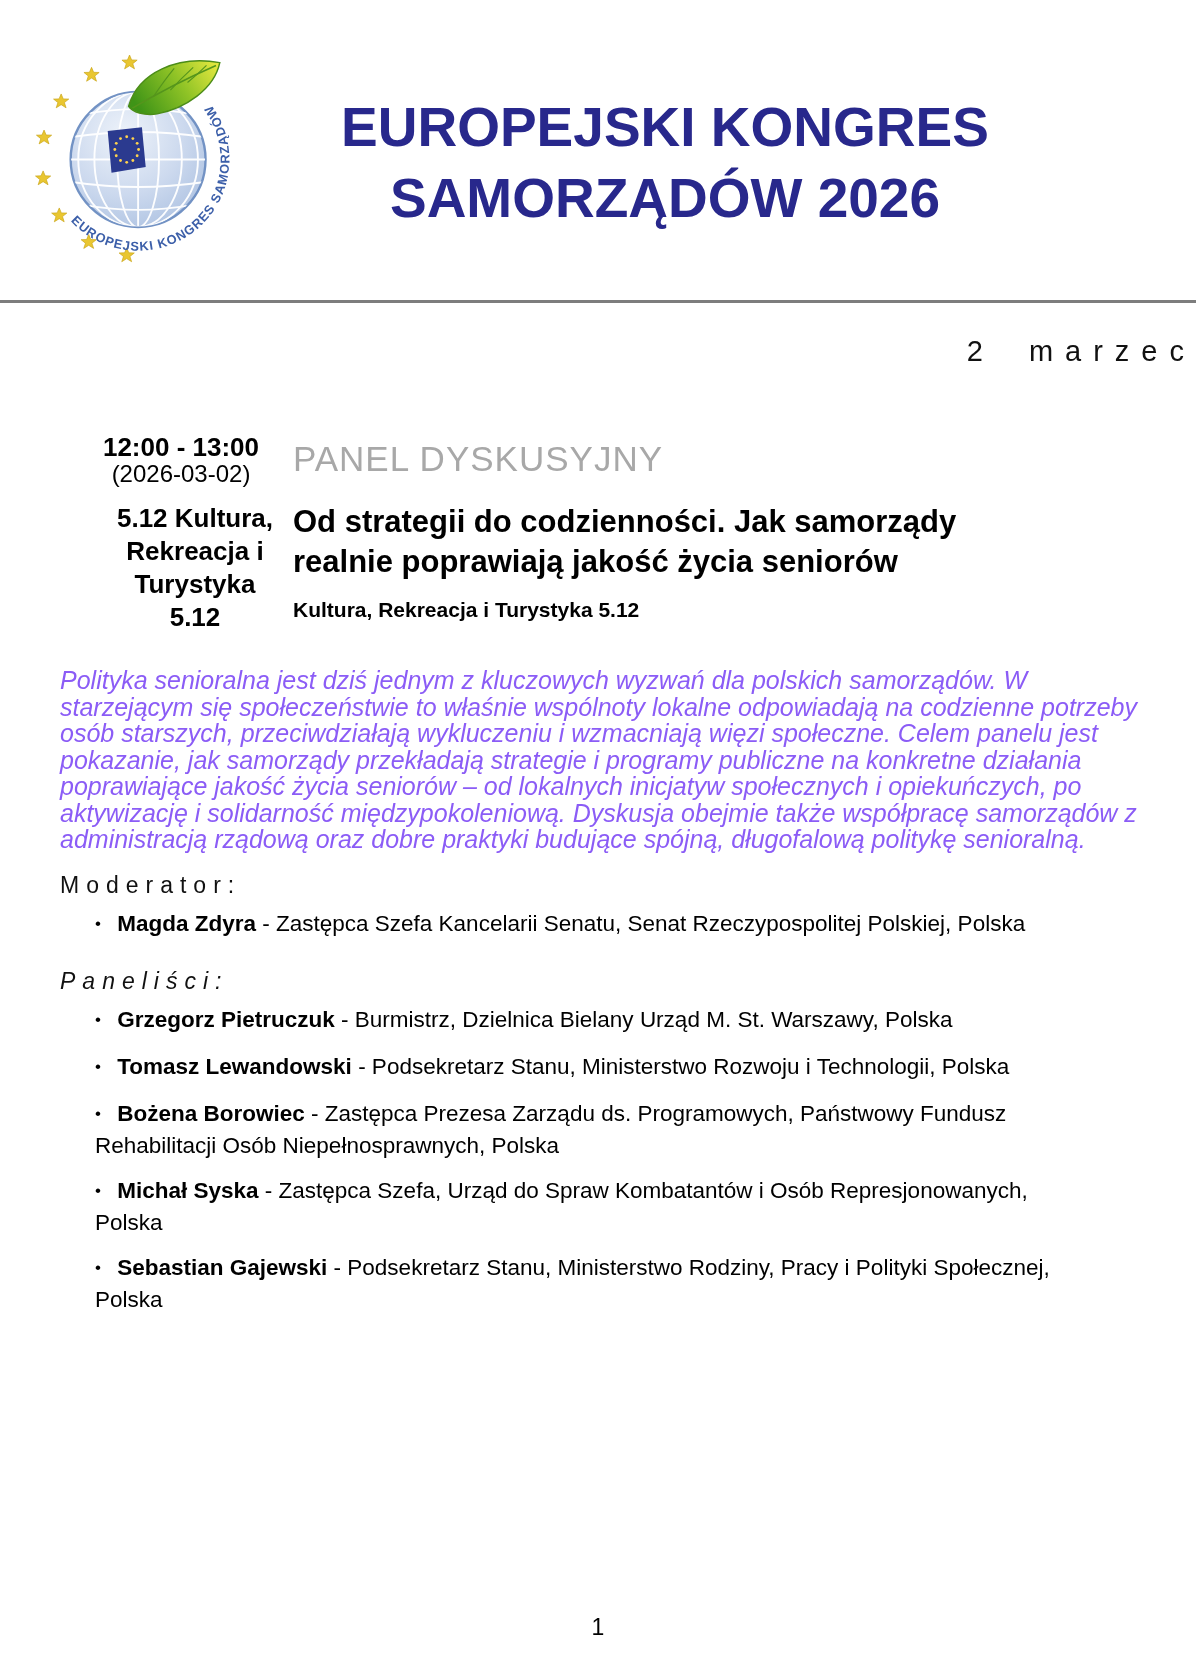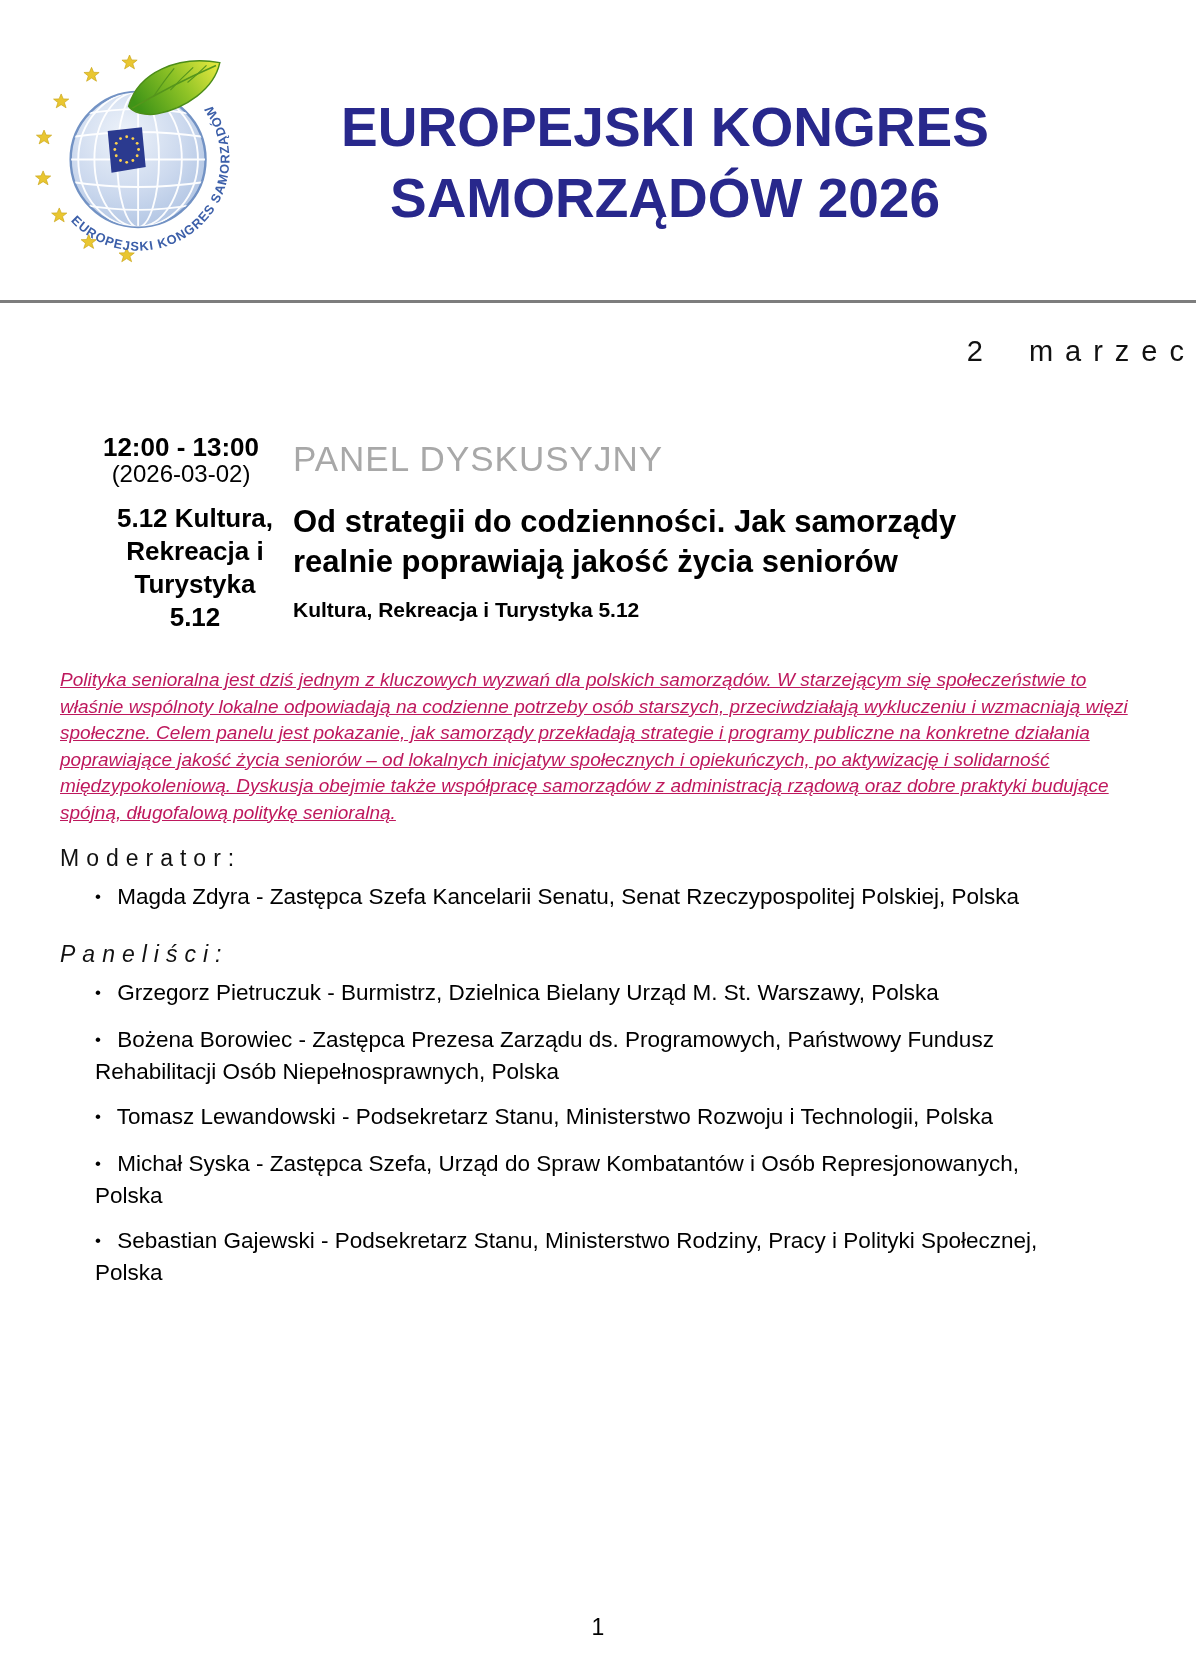--- a/index.html
+++ b/index.html
@@ -60,24 +60,23 @@
   }
   .session-subtitle {
     margin-top:16px;
     font-size:21px; font-weight:bold;
   }
 
   
   .description {
     margin:33px 58px 0 60px;
     max-width:1078px;
-    font-size:19px; line-height:26.5px;
+    font-size:25px; line-height:26.5px;
     font-style:italic;
-    color:#be185d;
-    text-decoration:underline;
+    color:#8b5cf6;
   }
 
   
   .section-heading {
     margin:18px 0 0 60px;
     font-size:23px; line-height:28px;
     letter-spacing:7px;
     color:#111;
   }
   .panelists-heading { margin-top:26px;font-style:italic; }
@@ -92,21 +91,21 @@
     font-size:22.5px; line-height:30px;
     margin:0; padding:0;
   }
   ul.people li + li { margin-top:15px; }
   ul.people li::before {
     content:"\2022";
     font-size:17px;
     margin-right:10px;
     position:relative; top:-2px;
   }
-  .person-name { font-weight:normal; }
+  .person-name { font-weight:bold; }
 
   
   .page-number {
     position:absolute; left:0; bottom:14px; width:100%;
     text-align:center;
     font-size:23px;
   }
 </style>
 </head>
 <body>
@@ -221,28 +220,28 @@
   </li>
 </ul>
 
 <div class="section-heading panelists-heading">Paneliści:</div>
 <ul class="people">
   <li>
     <span class="person-name">Grzegorz Pietruczuk</span>
     <span class="person-role">- Burmistrz, Dzielnica Bielany Urząd M. St. Warszawy, Polska</span>
   </li>
   <li>
+    <span class="person-name">Tomasz Lewandowski</span>
+    <span class="person-role">- Podsekretarz Stanu, Ministerstwo Rozwoju i Technologii, Polska</span>
+  </li>
+  <li>
     <span class="person-name">Bożena Borowiec</span>
     <span class="person-role">- Zastępca Prezesa Zarządu ds. Programowych, Państwowy Fundusz Rehabilitacji Osób Niepełnosprawnych, Polska</span>
   </li>
   <li>
-    <span class="person-name">Tomasz Lewandowski</span>
-    <span class="person-role">- Podsekretarz Stanu, Ministerstwo Rozwoju i Technologii, Polska</span>
-  </li>
-  <li>
     <span class="person-name">Michał Syska</span>
     <span class="person-role">- Zastępca Szefa, Urząd do Spraw Kombatantów i Osób Represjonowanych, Polska</span>
   </li>
   <li>
     <span class="person-name">Sebastian Gajewski</span>
     <span class="person-role">- Podsekretarz Stanu, Ministerstwo Rodziny, Pracy i Polityki Społecznej, Polska</span>
   </li>
 </ul>
 
 <div class="page-number">1</div>

